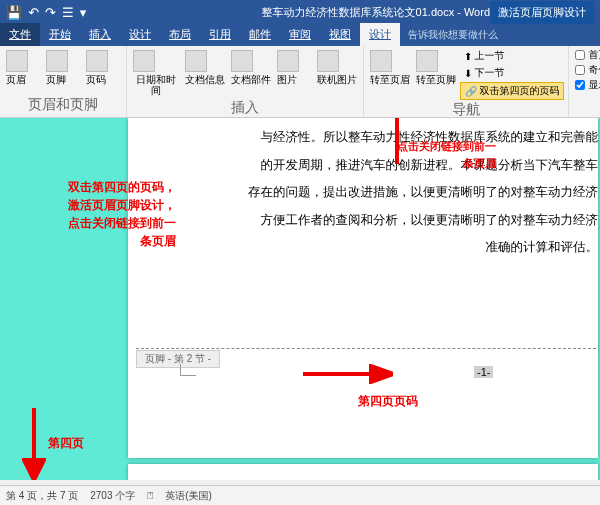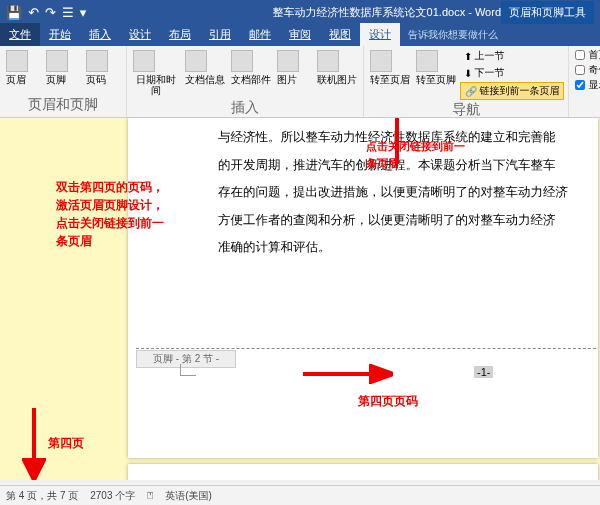--- a/index.html
+++ b/index.html
@@ -24,50 +24,50 @@
 .bigbtn { display:flex; flex-direction:column; align-items:flex-start; width:38px; padding:2px; }
 .bigbtn .ico { width:22px; height:22px; background:#ddd; border:1px solid #bbb; }
 .bigbtn .lbl { font-size:10px; text-align:center; margin-top:2px; line-height:1.1; }
 .navcol { display:flex; flex-direction:column; gap:1px; font-size:10px; }
 .navitem { padding:1px 4px; display:flex; align-items:center; gap:2px; white-space:nowrap; }
 .navitem.hl { background:#fce18b; border:1px solid #e0b000; }
 .optcol { display:flex; flex-direction:column; gap:1px; font-size:10px; }
 .chk { display:flex; align-items:center; gap:3px; padding:0 2px; white-space:nowrap; }
 .chk input { width:10px; height:10px; }
 
-.docarea { position:relative; background:#fef9c3; height:362px; overflow:hidden; }
+.docarea { position:relative; background:#5eead4; height:362px; overflow:hidden;text-align:right; }
 .page { position:absolute; left:128px; top:0; width:470px; height:340px; background:#fff; box-shadow:0 0 4px rgba(0,0,0,.3); }
 .bodytext { position:absolute; left:218px; top:6px; width:380px; font-size:12.5px; line-height:2.2; color:#000; }
 
 .annot { position:absolute; color:#e00; font-size:12px; line-height:1.5; font-weight:bold; }
 .arrow { position:absolute; }
 .arrow svg { display:block; }
 
 .footer-sep { position:absolute; left:136px; top:230px; width:460px; border-top:1px dashed #888; }
-.footer-tag { position:absolute; left:136px; top:232px; font-size:10px; background:#eee; padding:1px 16px; color:#666; border:1px solid #ccc; }
+.footer-tag { position:absolute; left:136px; top:232px; font-size:10px; background:#eee; padding:1px 8px; color:#666; border:1px solid #ccc; }
 .pgnum { position:absolute; left:474px; top:248px; font-size:11px; background:#d0d0d0; padding:0 3px; }
 .cropmark { position:absolute; left:180px; top:246px; width:16px; height:12px; border-left:1px solid #999; border-bottom:1px solid #999; }
 
 .pagebelow { position:absolute; left:128px; top:346px; width:470px; height:30px; background:#fff; box-shadow:0 0 4px rgba(0,0,0,.3); }
 
 .statusbar { position:absolute; bottom:0; left:0; right:0; height:20px; background:#f3f3f3; border-top:1px solid #ccc; display:flex; align-items:center; font-size:10px; color:#444; gap:12px; padding:0 6px; }
 </style>
 </head>
 <body>
 
 <div class="titlebar">
   <div class="qat">
     <span>💾</span>
     <span>↶</span>
     <span>↷</span>
     <span>☰</span>
     <span>▾</span>
   </div>
   <div class="titletext">整车动力经济性数据库系统论文01.docx - Word</div>
-  <div class="contexttab">页眉和页脚工具</div>
+  <div class="contexttab">激活页眉页脚设计</div>
 </div>
 
 <div class="tabrow">
   <div class="tab file">文件</div>
   <div class="tab">开始</div>
   <div class="tab">插入</div>
   <div class="tab">设计</div>
   <div class="tab">布局</div>
   <div class="tab">引用</div>
   <div class="tab">邮件</div>
@@ -136,21 +136,21 @@
         <div class="navitem">
             <span>⬆</span>
             <span>上一节</span>
           </div>
         <div class="navitem">
             <span>⬇</span>
             <span>下一节</span>
           </div>
         <div class="navitem hl">
             <span>🔗</span>
-            <span>链接到前一条页眉</span>
+            <span>双击第四页的页码</span>
           </div>
       </div>
     </div>
     <div class="grouplabel">导航</div>
   </div>
 
   <div class="group">
     <div class="gbody">
       <div class="optcol">
         <label class="chk">

